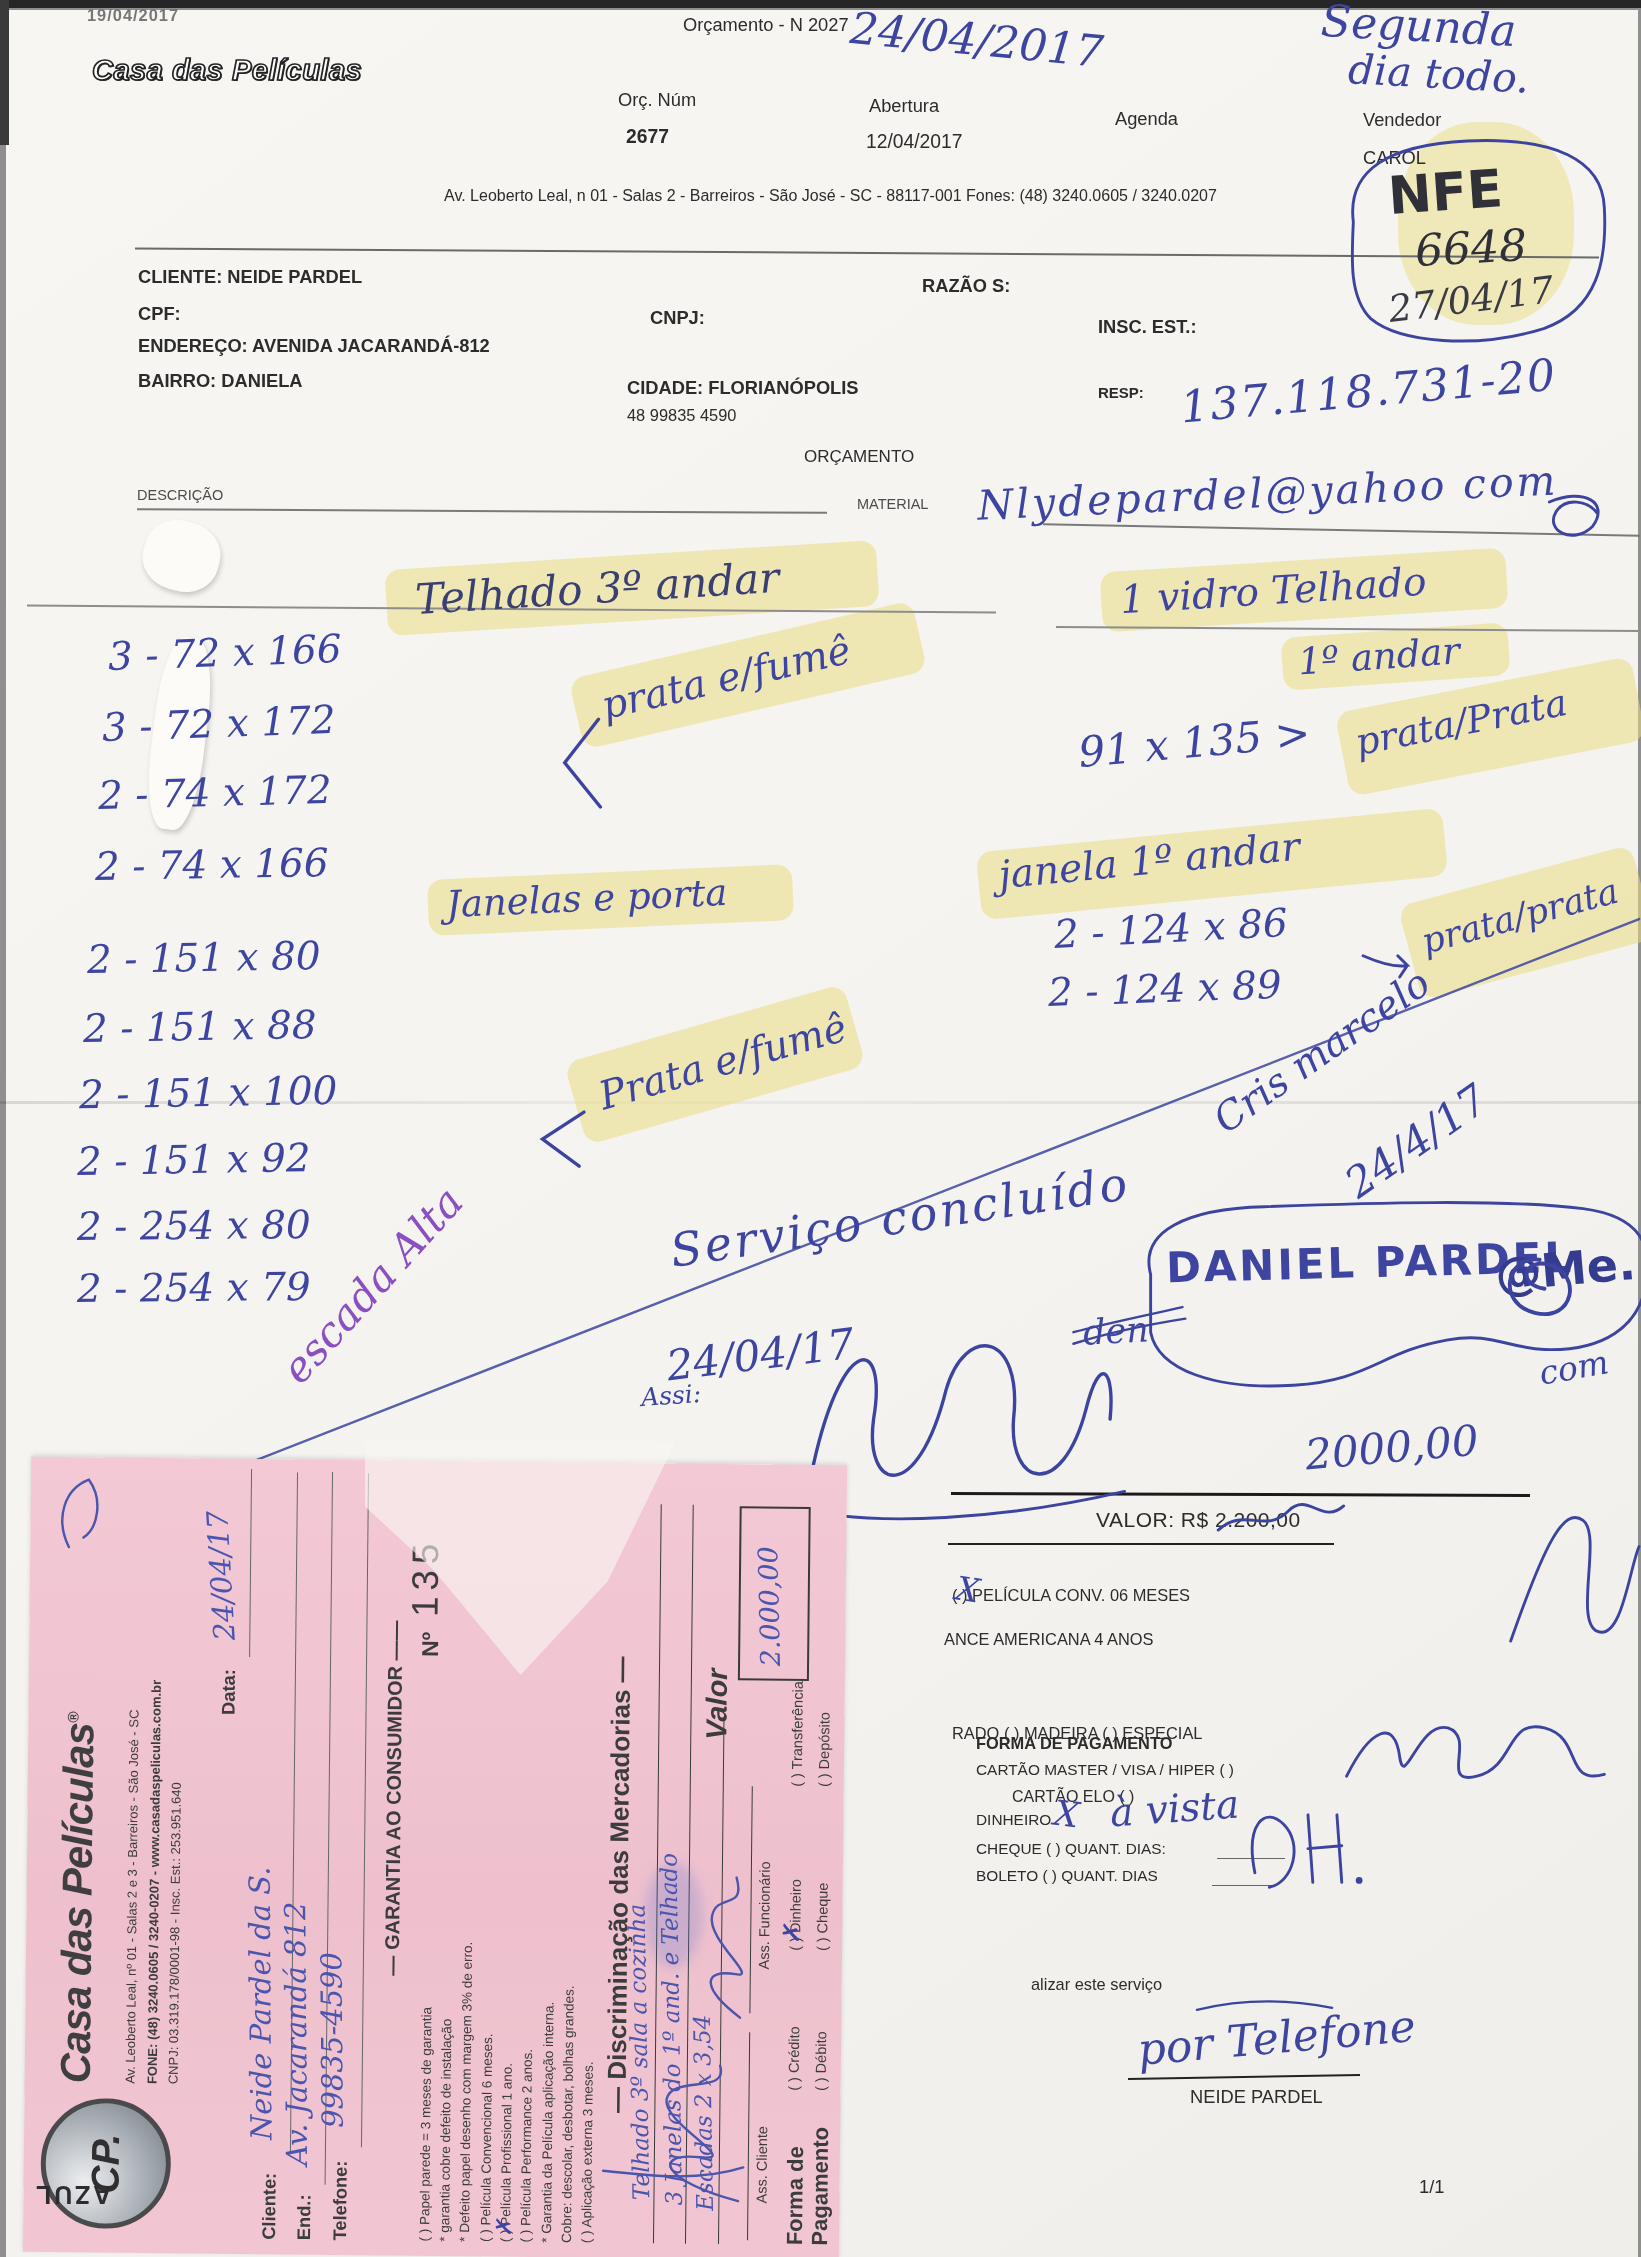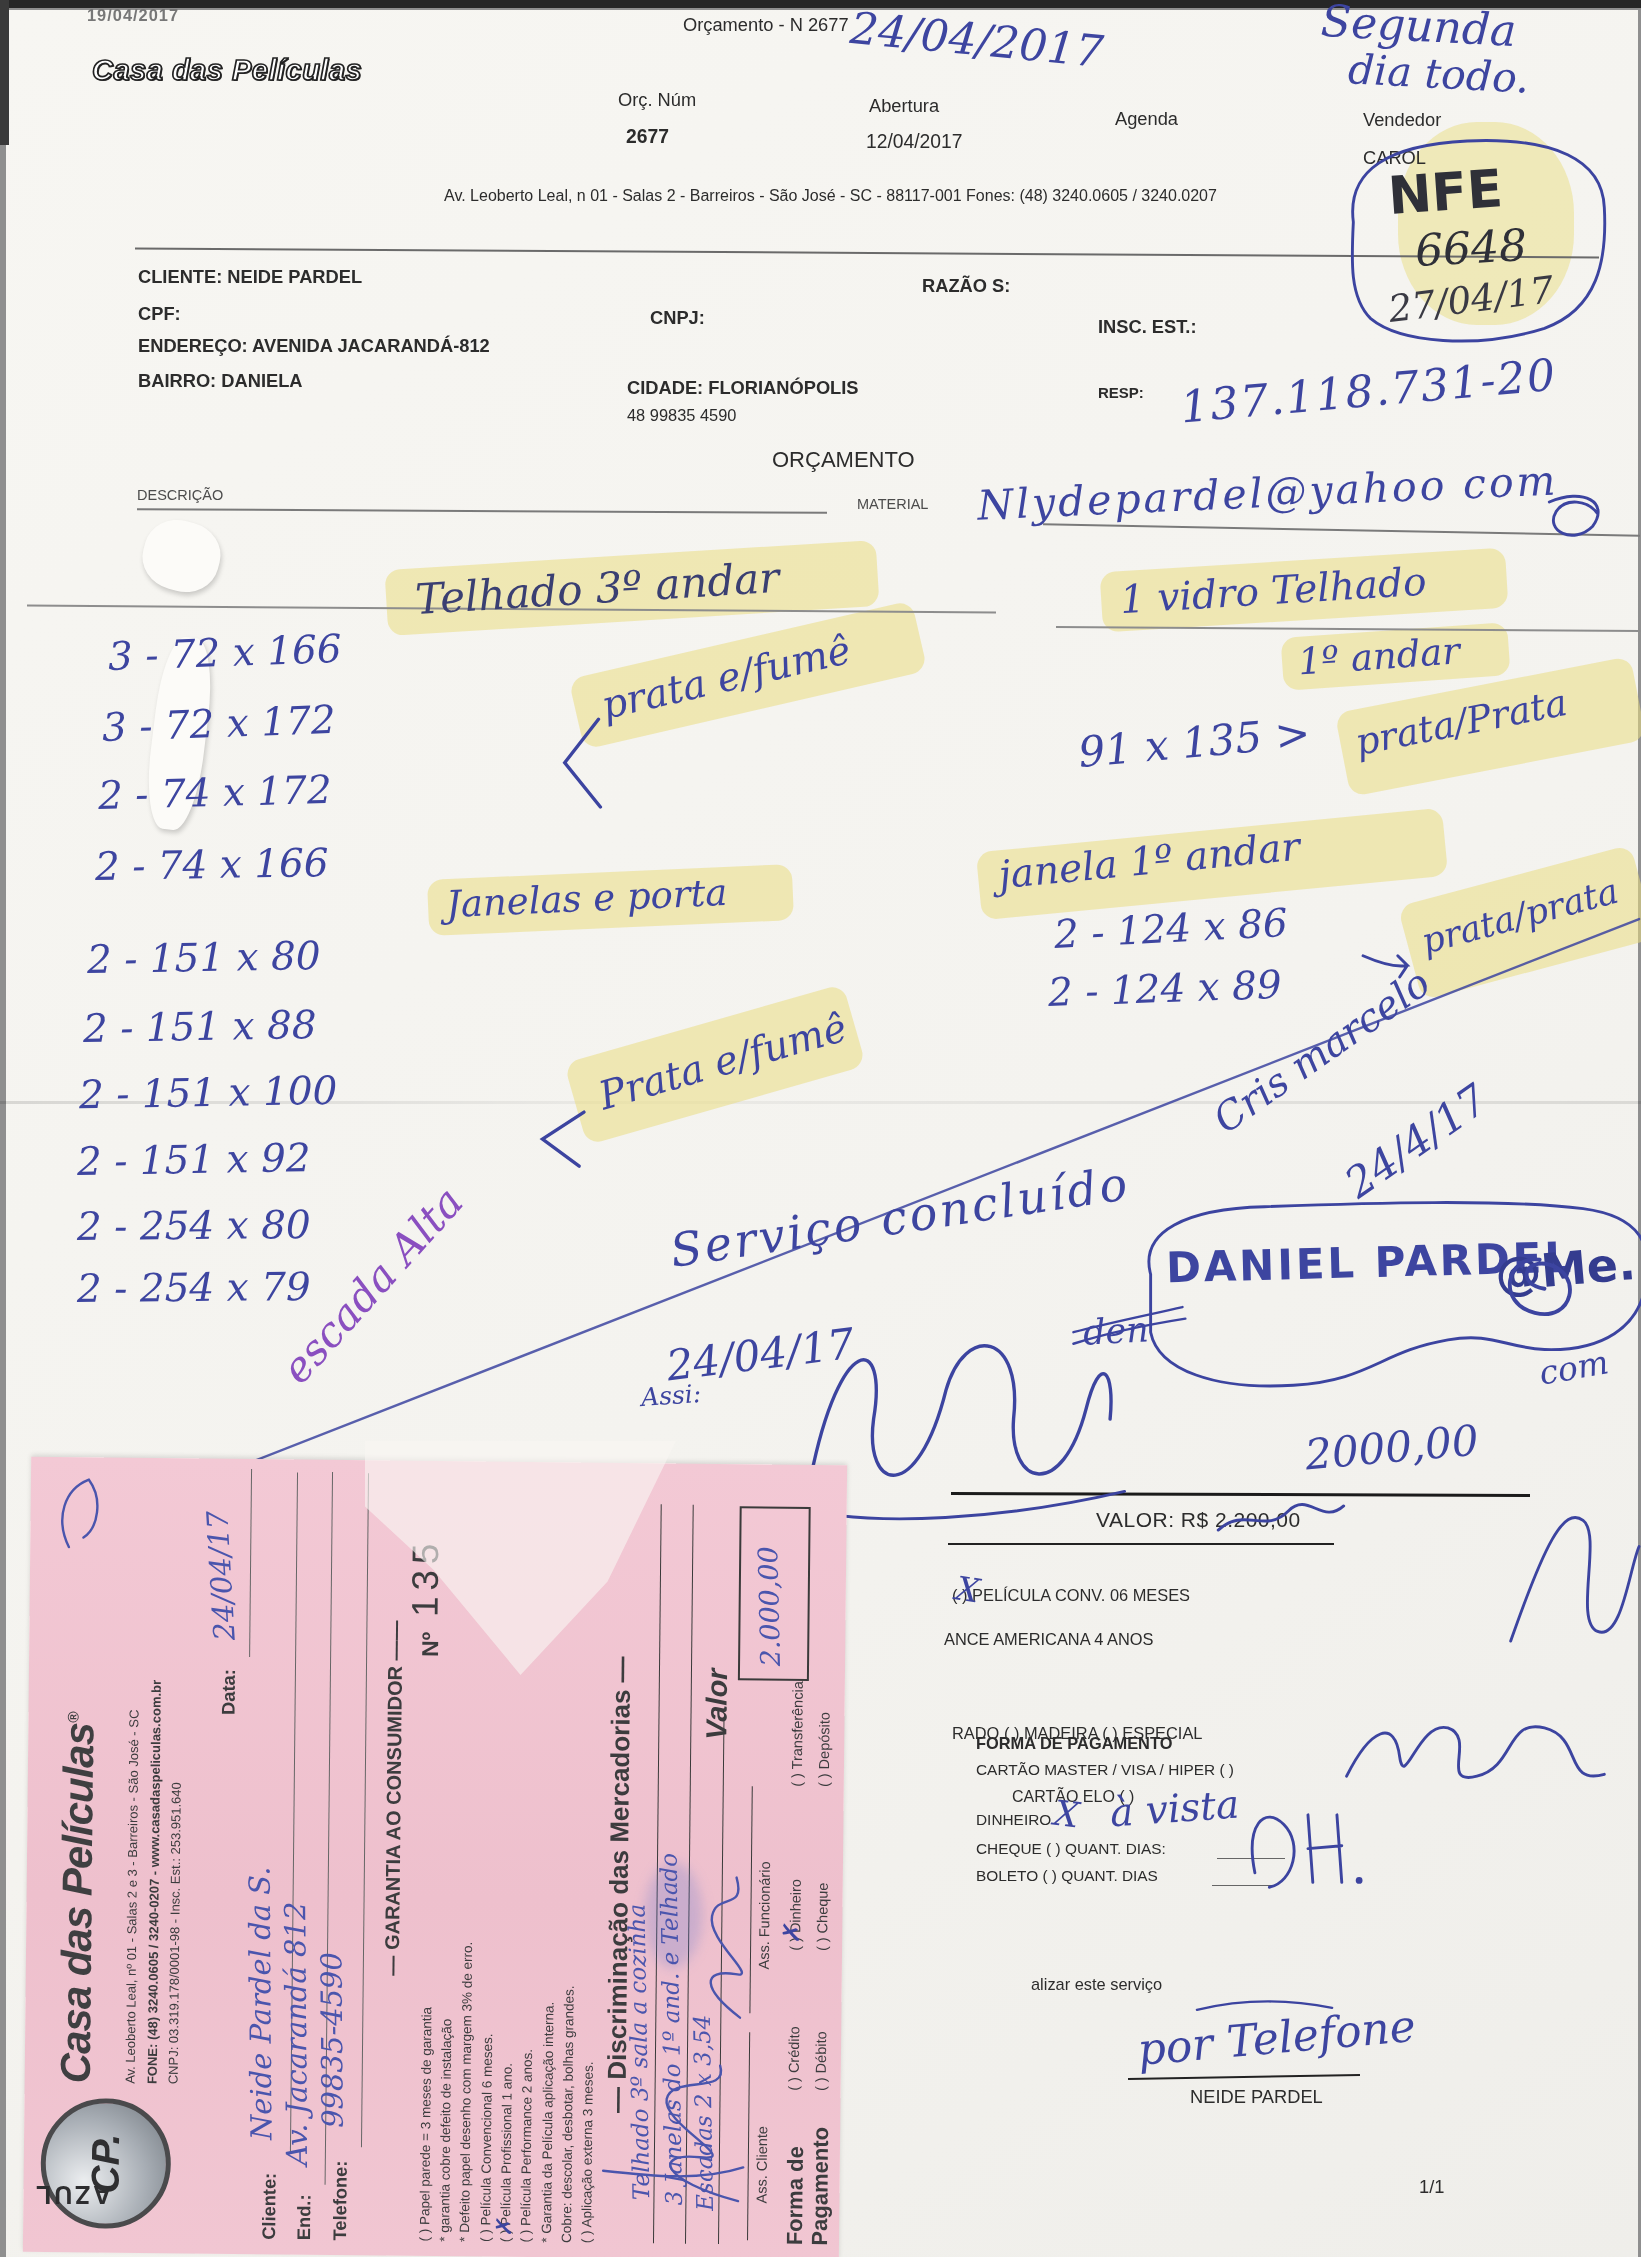--- a/index.html
+++ b/index.html
@@ -34,21 +34,21 @@
 
 <div id="page">
   <div id="paper"></div>
   <div id="topstrip"></div>
   <div id="leftstrip"></div>
   <div id="crease"></div>
   <div class="tear" style="left:143px;top:521px;width:77px;height:70px;border-radius:45%;transform:rotate(15deg)"></div>
   <div class="tear" style="left:153px;top:637px;width:53px;height:193px;border-radius:40%;transform:rotate(7deg)"></div>
 
   <div class="abs p" style="left:87px;top:5.8px;font-size:16.4px;font-weight:600;color:#777;letter-spacing:1px">19/04/2017</div>
-  <div class="abs p" style="left:683px;top:13.5px;font-size:18.3px">Orçamento - N 2677</div>
+  <div class="abs p" style="left:683px;top:13.5px;font-size:18.3px">Orçamento - N 2027</div>
   <div class="abs p" id="logo-main" style="left:92px;top:54px;font-size:29px;z-index:3">Casa das Películas</div>
 
   <div class="abs p" style="left:618px;top:89px;font-size:18.3px">Orç. Núm</div>
   <div class="abs p b" style="left:626px;top:126px;font-size:19.3px">2677</div>
   <div class="abs p" style="left:869px;top:95px;font-size:18.3px">Abertura</div>
   <div class="abs p" style="left:866px;top:131px;font-size:19.3px">12/04/2017</div>
   <div class="abs p" style="left:1115px;top:108px;font-size:18.3px">Agenda</div>
   <div class="abs p" style="left:1363px;top:109px;font-size:18.3px">Vendedor</div>
   <div class="abs p" style="left:1363px;top:147px;font-size:18.3px">CAROL</div>
   <div class="abs p" style="left:444px;top:187px;font-size:16px">Av. Leoberto Leal, n 01 - Salas 2 - Barreiros - São José - SC - 88117-001 Fones: (48) 3240.0605 / 3240.0207</div>
@@ -67,21 +67,21 @@
   <div class="abs p b" style="left:922px;top:275px;font-size:18.3px">RAZÃO S:</div>
   <div class="abs p b" style="left:138px;top:303px;font-size:18.3px">CPF:</div>
   <div class="abs p b" style="left:650px;top:307px;font-size:18.3px">CNPJ:</div>
   <div class="abs p b" style="left:1098px;top:316px;font-size:18.3px">INSC. EST.:</div>
   <div class="abs p b" style="left:138px;top:335px;font-size:18.3px">ENDEREÇO: AVENIDA JACARANDÁ-812</div>
   <div class="abs p b" style="left:138px;top:370px;font-size:18.3px">BAIRRO: DANIELA</div>
   <div class="abs p b" style="left:627px;top:377px;font-size:18.3px">CIDADE: FLORIANÓPOLIS</div>
   <div class="abs p b" style="left:1098px;top:384px;font-size:15px">RESP:</div>
   <div class="abs hw" style="left:1180px;top:365px;font-size:44px;letter-spacing:1.9px;transform:rotate(-5deg)">137.118.731-20</div>
   <div class="abs p" style="left:627px;top:406px;font-size:16.4px">48 99835 4590</div>
-  <div class="abs p" style="left:772px;top:447px;font-size:22px">ORÇAMENTO</div>
+  <div class="abs p" style="left:804px;top:447px;font-size:17px">ORÇAMENTO</div>
 
   <div class="abs p" style="left:137px;top:487px;font-size:14.5px;color:#4c4c4c">DESCRIÇÃO</div>
   <div class="ln" style="left:137px;top:510px;width:690px;transform:rotate(.3deg);background:#7a7a7a"></div>
   <div class="abs p" style="left:857px;top:496px;font-size:14.5px;color:#4c4c4c">MATERIAL</div>
   <div class="abs hw" style="left:977px;top:469px;font-size:41px;letter-spacing:2.9px;transform:rotate(-2.5deg)">Nlydepardel@yahoo com</div>
   <div class="ln" style="left:1043px;top:529px;width:597px;transform:rotate(1.1deg);background:#7a7a7a"></div>
   <div class="ln" style="left:27px;top:608px;width:969px;transform:rotate(.4deg);background:#8d8d8d"></div>
   <div class="ln" style="left:1056px;top:628px;width:585px;transform:rotate(.4deg);background:#8d8d8d"></div>
 
   <div class="hl" style="left:386px;top:555px;width:492px;height:66px;transform:rotate(-3.5deg)"></div>

